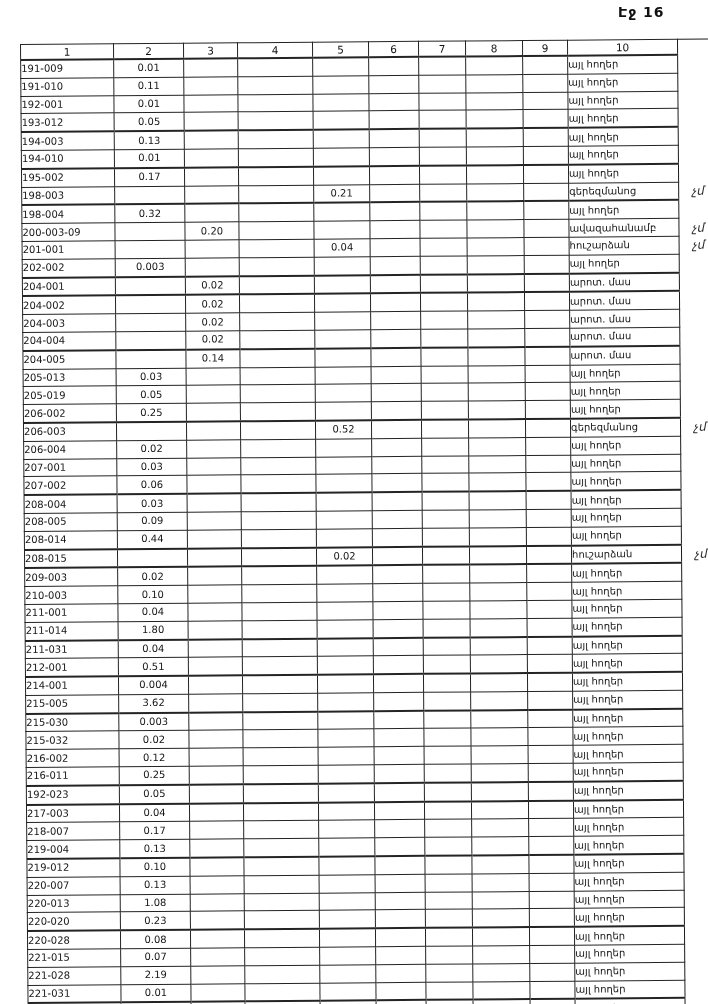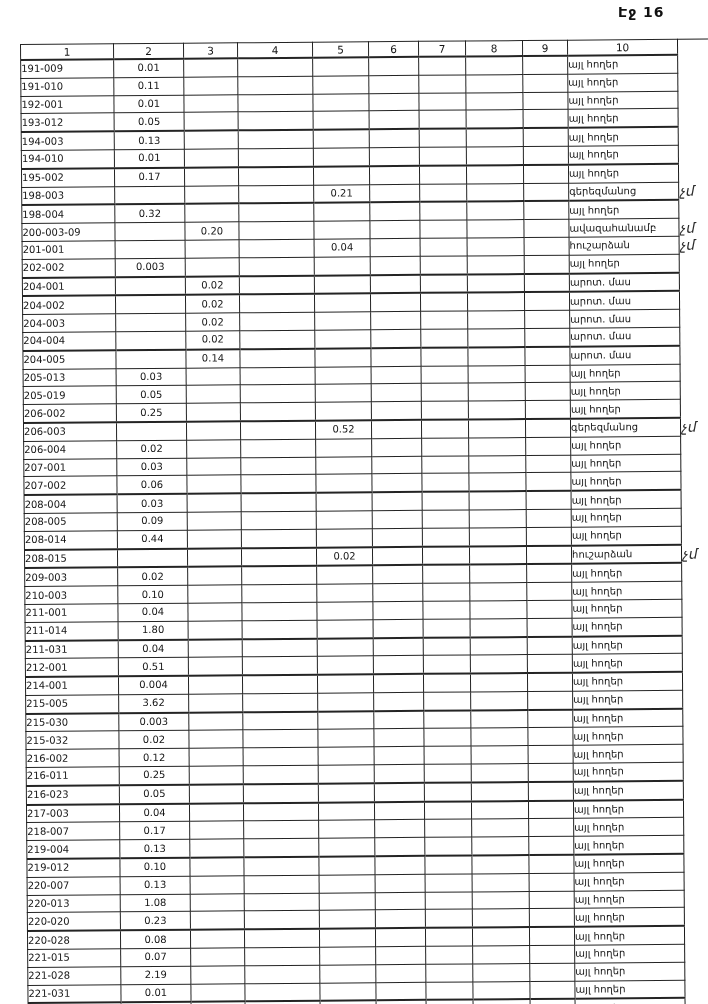--- a/index.html
+++ b/index.html
@@ -59,23 +59,23 @@
   table.sheet td { height: 16.8px; }
   td.c1  { text-align: left;  padding-left: 4px; }
   td.c2, td.c3, td.c4, td.c5, td.c6, td.c7, td.c8, td.c9 { text-align: center; }
   td.c10 { text-align: left; padding-left: 3px; }
   
   table.sheet th.note,
   table.sheet td.note {
     border: none;
     background: transparent;
     text-align: left;
-    padding-left: 1px;
+    padding-left: 13px;
     font-style: italic;
-    font-size: 14px;
+    font-size: 12px;
     color: #2e2e2e;
   }
   table.sheet { border: 1.5px solid #1c1c1c; border-right: none; }
   table.sheet td.c10, table.sheet th.h10 { border-right: 1.5px solid #1c1c1c; }
 </style>
 </head>
 <body>
 
 <div class="page-label">Էջ 16</div>
 
@@ -624,21 +624,21 @@
           <td class="c4"></td>
           <td class="c5"></td>
           <td class="c6"></td>
           <td class="c7"></td>
           <td class="c8"></td>
           <td class="c9"></td>
           <td class="c10">այլ հողեր</td>
           <td class="note"></td>
         </tr>
         <tr>
-          <td class="c1">216-023</td>
+          <td class="c1">192-023</td>
           <td class="c2">0.05</td>
           <td class="c3"></td>
           <td class="c4"></td>
           <td class="c5"></td>
           <td class="c6"></td>
           <td class="c7"></td>
           <td class="c8"></td>
           <td class="c9"></td>
           <td class="c10">այլ հողեր</td>
           <td class="note"></td>

